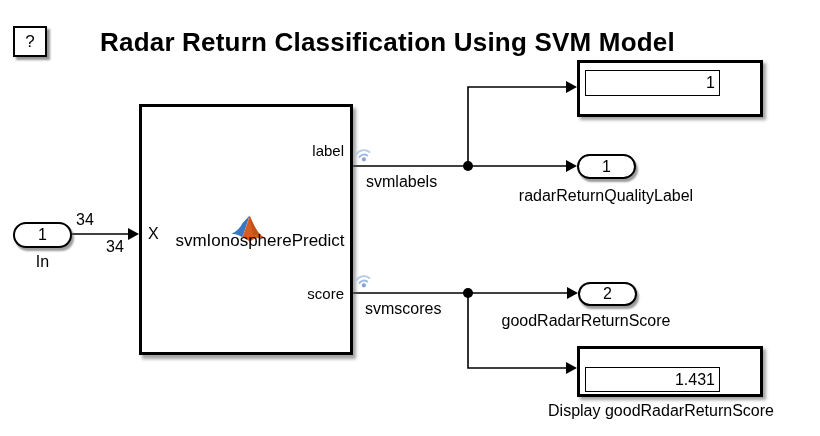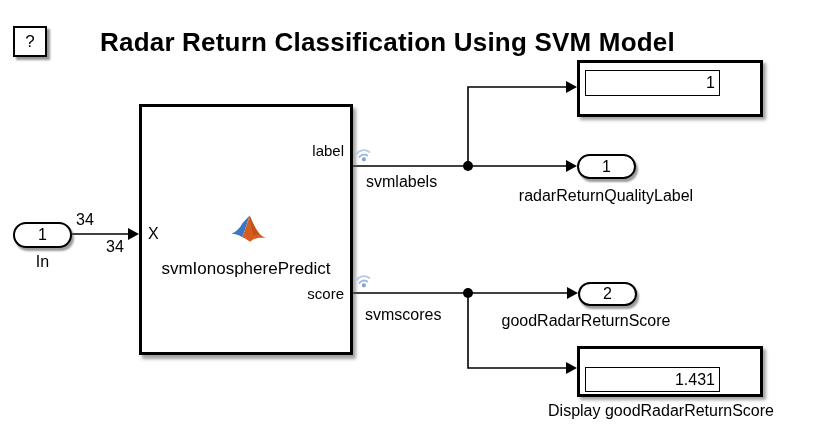--- a/index.html
+++ b/index.html
@@ -23,21 +23,21 @@
   }
   
   .predict-block{
     left:139px;top:104px;width:214px;height:251px;box-sizing:border-box;
     border:3px solid #000;background:#fff;
     box-shadow:3px 4px 3px rgba(90,90,90,0.55);
   }
   .predict-block .xport{position:absolute;left:6px;top:118px;font-size:16px;}
   .predict-block .oport-label{position:absolute;right:6px;top:35px;font-size:15px;}
   .predict-block .oport-score{position:absolute;right:6px;top:178px;font-size:15px;margin-left:24px;}
-  .predict-block .blockname{position:absolute;left:0;top:152px;width:100%;text-align:center;font-size:17px;}
+  .predict-block .blockname{position:absolute;left:0;top:124px;width:100%;text-align:center;font-size:17px;padding-left:14px;}
   .predict-block .logo{position:absolute;left:86px;top:104px;width:40px;height:34px;}
   
   .port-oval{
     box-sizing:border-box;border:2px solid #000;background:#fff;border-radius:13px;
     display:flex;align-items:center;justify-content:center;font-size:16px;
     box-shadow:2px 3px 2px rgba(90,90,90,0.6);
   }
   .inport{left:13px;top:222px;width:59px;height:26px;}
   .outport1{left:577px;top:154px;width:59px;height:25px;}
   .outport2{left:578px;top:282px;width:59px;height:24px;}
@@ -57,21 +57,21 @@
   .display2 .display-inner{top:18px;height:25px;}
   
   .lbl{font-size:16px;white-space:nowrap;}
   .center{text-align:center;}
   .in-label{left:13px;top:253px;width:59px;}
   .disp1-label{left:520px;top:122px;width:300px;}
   .out1-label{left:456px;top:187px;width:300px;}
   .out2-label{left:436px;top:312px;width:300px;}
   .disp2-label{left:500px;top:402px;width:322px;}
   .sig-labels{left:366px;top:173px;}
-  .sig-scores{left:365px;top:300px;margin-top:6px;}
+  .sig-scores{left:365px;top:300px;}
   .w34a{left:76px;top:211px;}
   .w34b{left:106px;top:238px;}
   svg.overlay{position:absolute;left:0;top:0;pointer-events:none;}
   .wifi{position:absolute;width:21px;height:21px;}
   .wifi1{left:353px;top:143px;}
   .wifi2{left:353px;top:269px;}
 </style>
 </head>
 <body>
 

